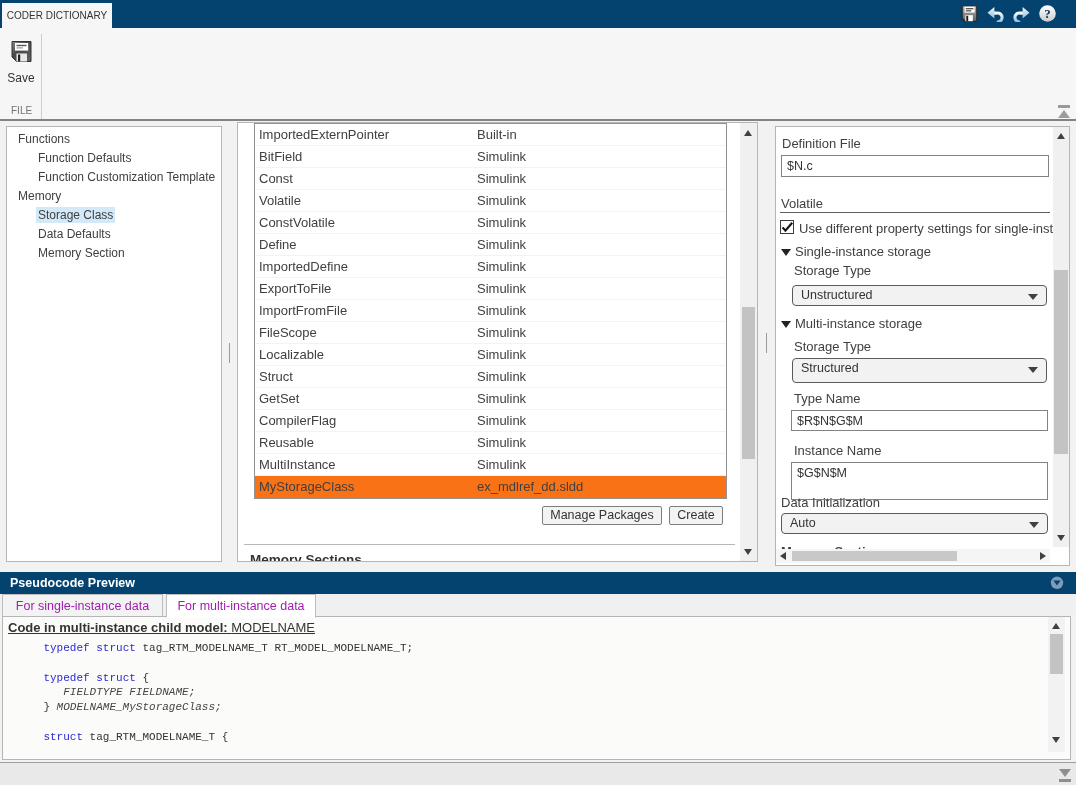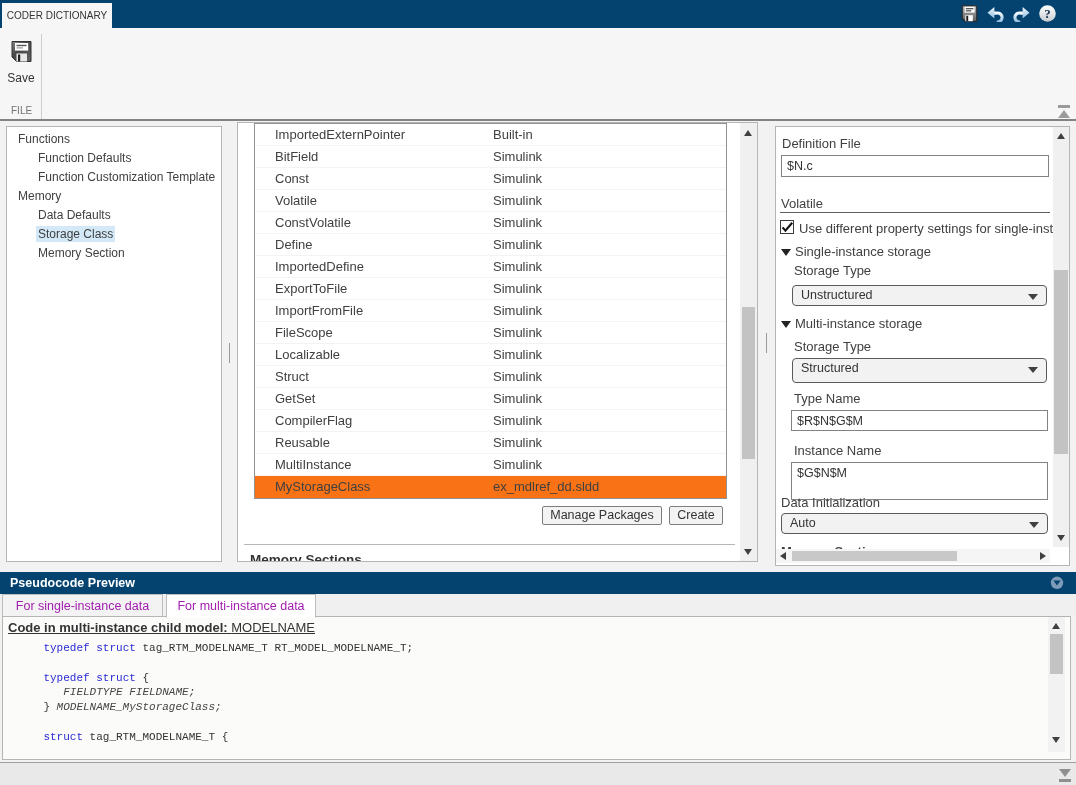--- a/index.html
+++ b/index.html
@@ -15,21 +15,21 @@
 #savelbl{position:absolute;left:0px;top:71px;width:42px;text-align:center;font-size:12px;color:#333}
 .panel{position:absolute;background:#fff;border:1px solid #b5b5b5}
 
 .ti{position:relative;height:19px;line-height:19px;font-size:12px;color:#404040;white-space:nowrap}
 .ti .t{padding:1px 2px}
 .ti.sel .t{background:#d3e9f8}
 
 #tbl{position:absolute;left:16px;top:0px;width:473px;border:1px solid #919191;background:#fff}
 .tr{height:22px;line-height:21px;font-size:13px;color:#404040;border-bottom:1px solid #f3f3f3;white-space:nowrap}
 .tr:last-child{border-bottom:none}
-.tr .c1{display:inline-block;margin-left:20px;width:218px;vertical-align:top}
+.tr .c1{display:inline-block;margin-left:4px;width:218px;vertical-align:top}
 .tr .c2{display:inline-block;vertical-align:top}
 .tr.hl{background:#f97316}
 .btn{position:absolute;height:19px;background:#f3f3f3;border:1px solid #7e7e7e;border-radius:2px;
 font-size:12.5px;color:#333;text-align:center;line-height:17px}
 
 .sbtrack{position:absolute;background:#f0f0f0}
 .sbthumb{position:absolute;background:#c3c3c3}
 .arr{position:absolute;width:0;height:0}
 .arr.up{border-left:4.5px solid transparent;border-right:4.5px solid transparent;border-bottom:6px solid #404040}
 .arr.dn{border-left:4.5px solid transparent;border-right:4.5px solid transparent;border-top:6px solid #404040}
@@ -129,22 +129,22 @@
  <rect x="1" y="1" width="12" height="3" fill="#9b9b9b"></rect>
  <path d="M7 6 L13 14 L1 14 Z" fill="#9b9b9b"></path>
 </svg>
 
 <div class="panel" style="left:6px;top:126px;width:216px;height:436px;overflow:hidden">
  <div style="padding-top:3px">
   <div class="ti" style="padding-left:9px"><span class="t">Functions</span></div>
   <div class="ti" style="padding-left:29px"><span class="t">Function Defaults</span></div>
   <div class="ti" style="padding-left:29px"><span class="t">Function Customization Template</span></div>
   <div class="ti" style="padding-left:9px"><span class="t">Memory</span></div>
+  <div class="ti sel" style="padding-left:29px"><span class="t">Storage Class</span></div>
   <div class="ti" style="padding-left:29px"><span class="t">Data Defaults</span></div>
-  <div class="ti sel" style="padding-left:29px"><span class="t">Storage Class</span></div>
   <div class="ti" style="padding-left:29px"><span class="t">Memory Section</span></div>
  </div>
 </div>
 
 <div class="abs" style="left:229px;top:343px;width:1px;height:20px;background:#9a9a9a"></div>
 <div class="abs" style="left:766px;top:333px;width:1px;height:20px;background:#9a9a9a"></div>
 
 <div class="panel" id="midpanel" style="left:237px;top:122px;width:521px;height:440px;overflow:hidden">
  <div id="tbl">
   <div class="tr"><span class="c1">ImportedExternPointer</span><span class="c2">Built-in</span></div>

